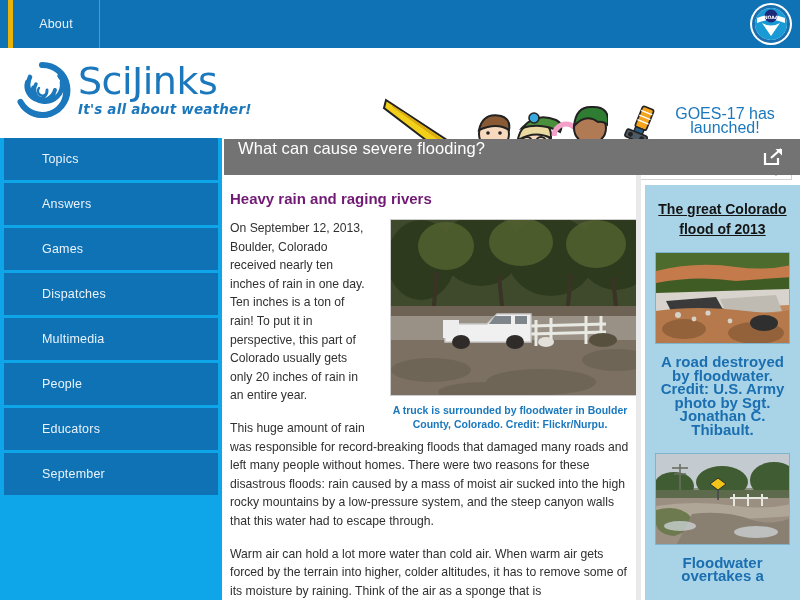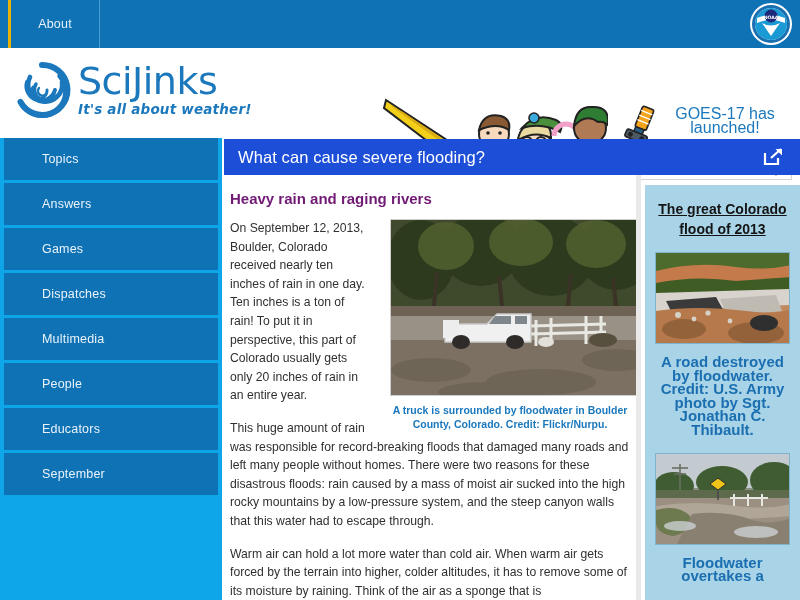--- a/index.html
+++ b/index.html
@@ -15,21 +15,21 @@
   
   .topnav {
     position: absolute; top: 0; left: 0;
     width: 800px; height: 48px;
     background: #0f72b5;
   }
   .topnav-inner { position: relative; height: 48px; }
   .topnav-cell {
     position: absolute; top: 0; left: 8px;
     width: 92px; height: 48px;
-    border-left: 3px solid #eab308;
+    border-left: 5px solid #eab308;
     border-right: 1px solid #4b9bd0;
     display: flex; align-items: center; justify-content: center;
   }
   .topnav-cell span {
     color: #e8f2fa; font-size: 12.5px; letter-spacing: .2px;
   }
   .noaa-seal {
     position: absolute; top: 3px; left: 750px;
     width: 42px; height: 42px; border-radius: 50%;
     background: #ffffff;
@@ -105,22 +105,22 @@
   }
   .side-item span {
     color: #eaf3fa; font-size: 12.5px; padding-left: 38px;
     letter-spacing: .2px;
   }
 
   
   .titlebar {
     position: absolute; top: 139px; left: 224px;
     width: 576px; height: 36px;
-    background: #1d4ed8;
-    display: flex; align-items: center;
+    background: #737373;
+    display: flex; 
   }
   .titlebar h1 {
     margin: 0; padding-left: 14px;
     color: #ffffff; font-size: 16.5px; font-weight: normal;
     letter-spacing: .1px;
   }
   .share-btn {
     position: absolute; right: 16px; top: 8px;
     width: 21px; height: 19px; cursor: pointer;
   }

